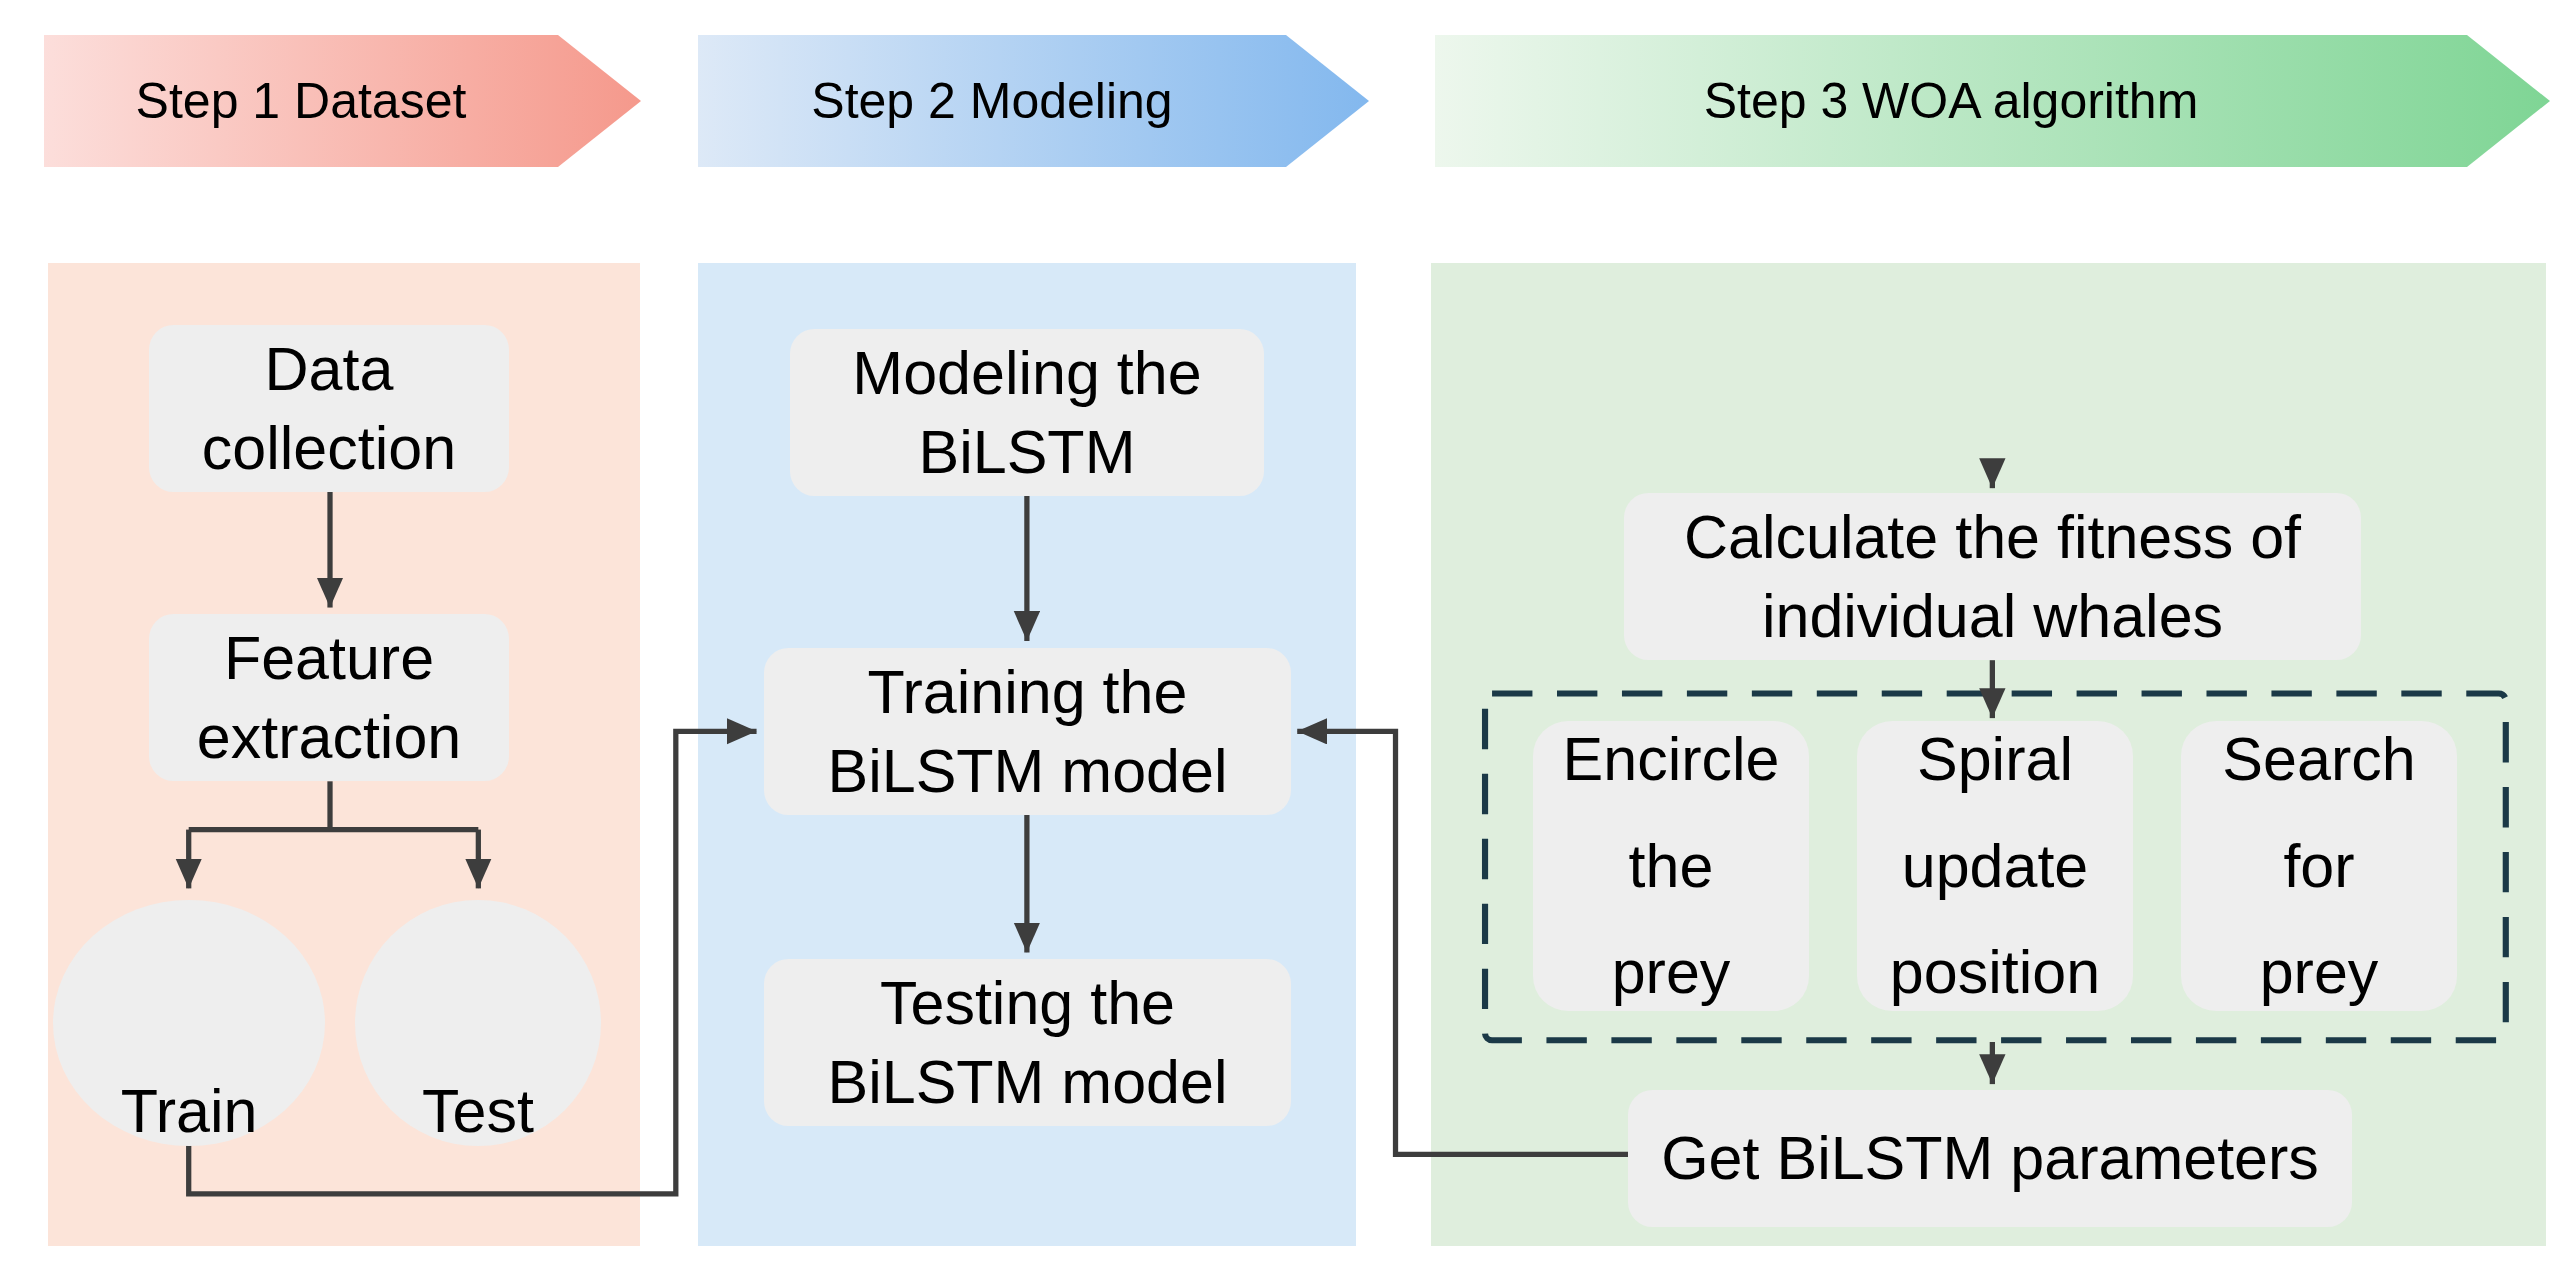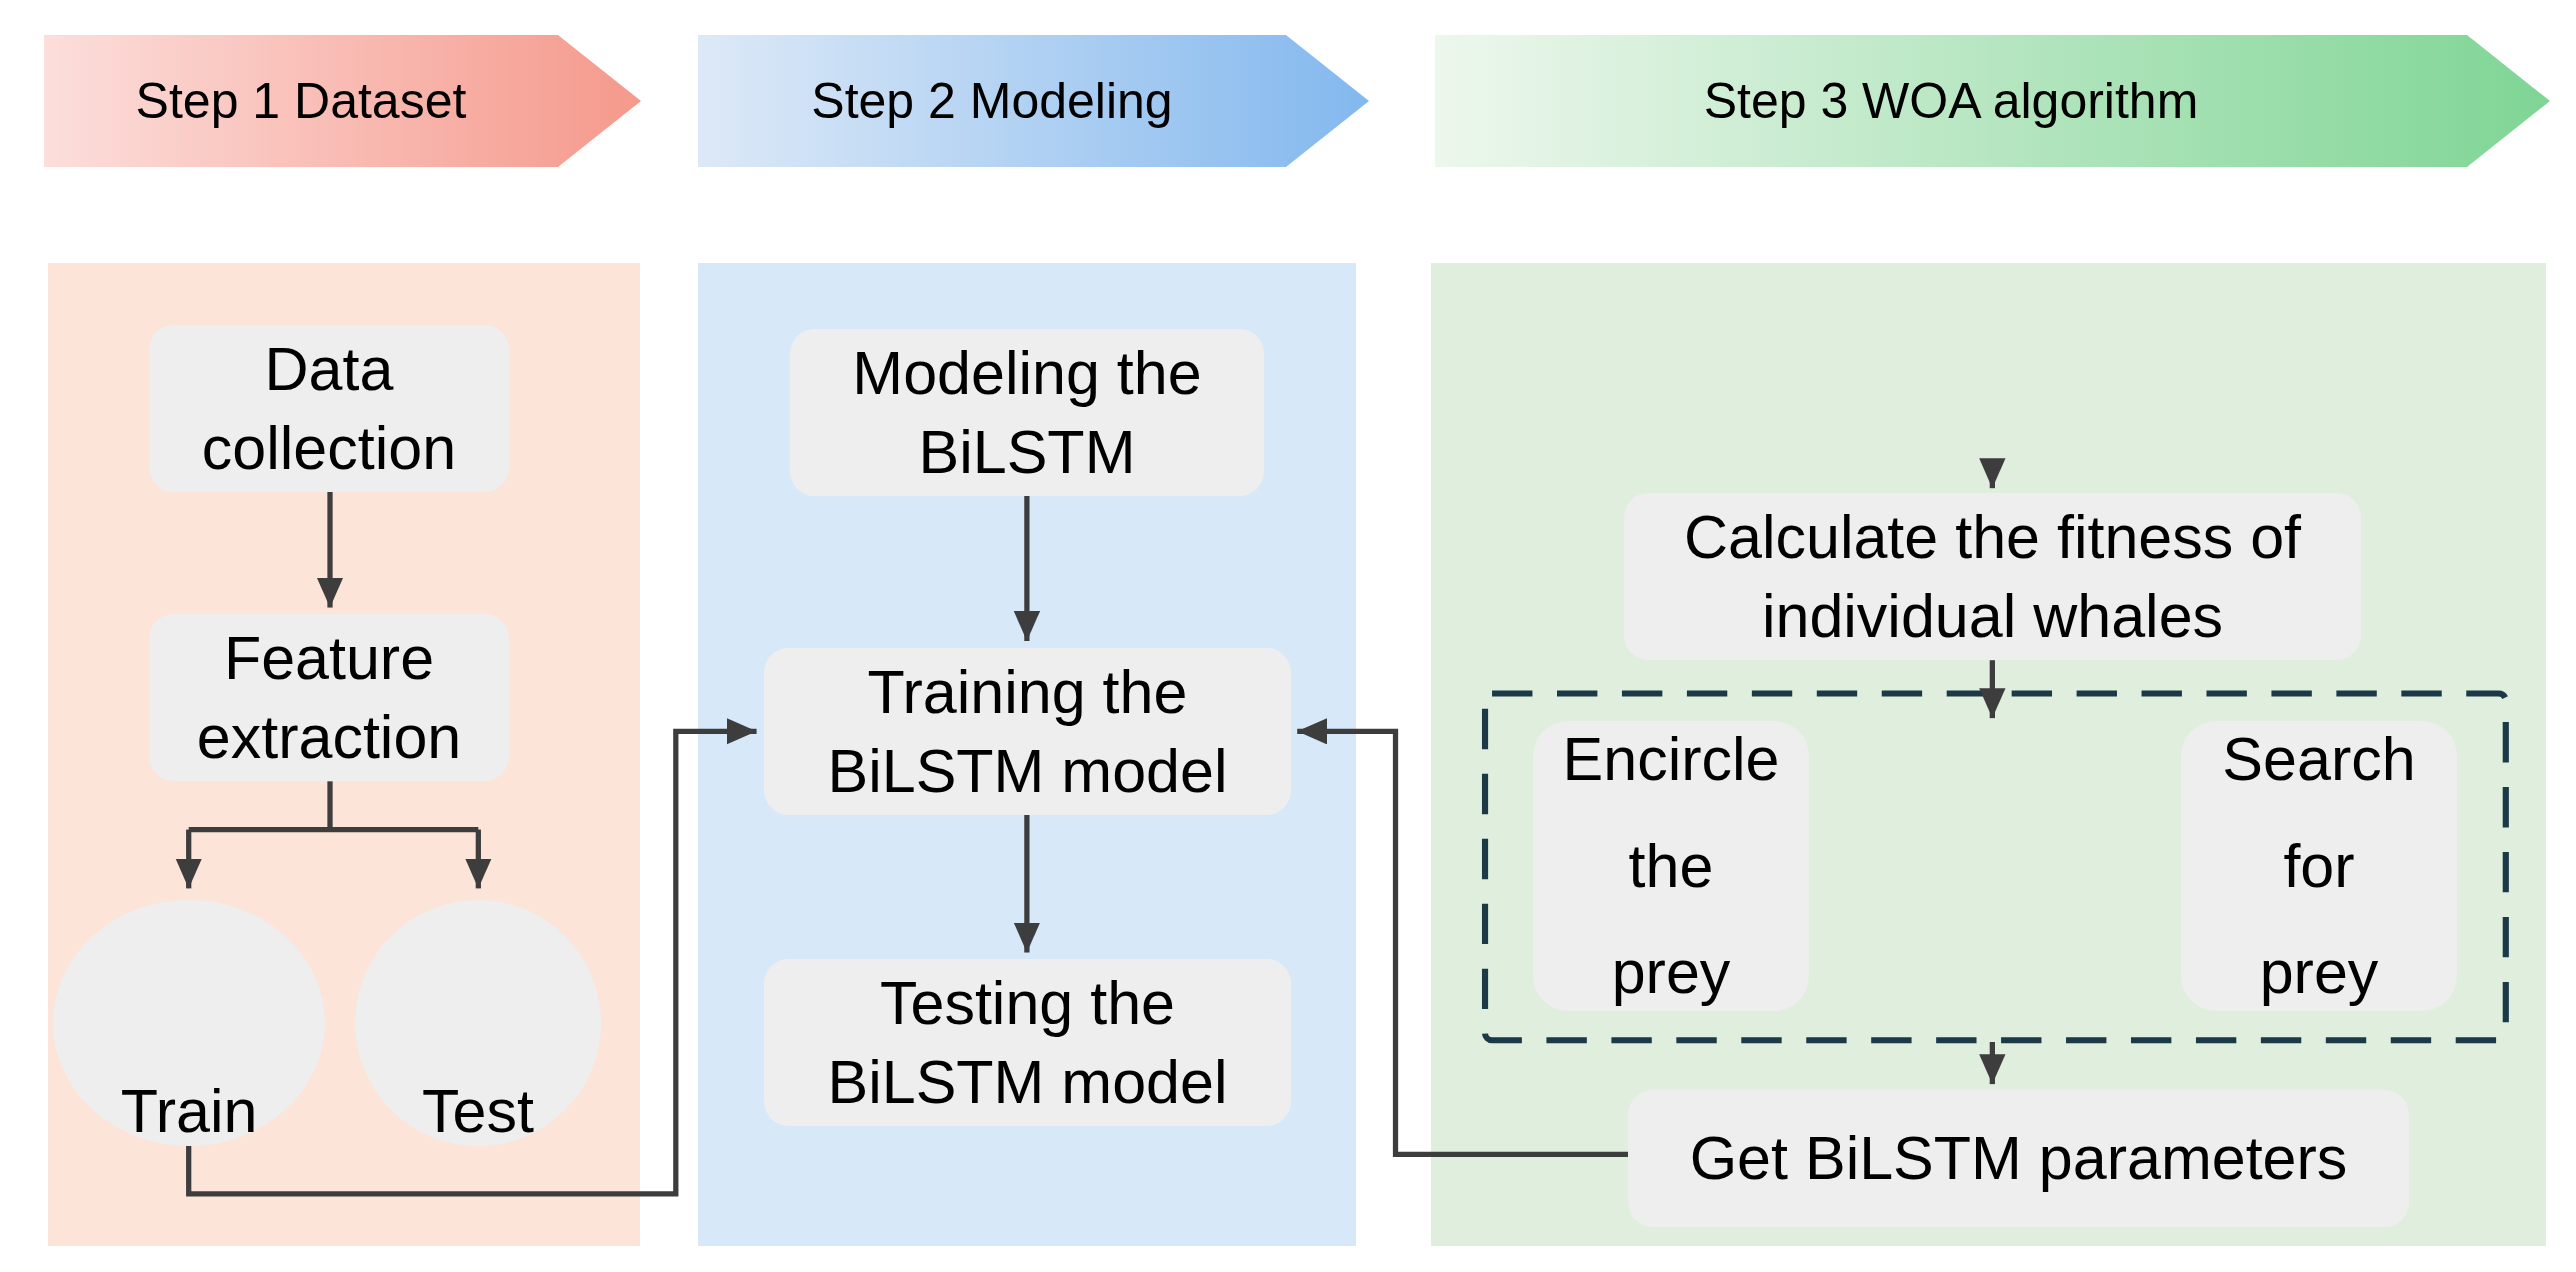--- a/index.html
+++ b/index.html
@@ -37,21 +37,21 @@
   .n-training{left:764px;top:648px;width:527px;height:167px;}
   .n-testing{left:764px;top:959px;width:527px;height:167px;}
 
   
   .n-init{left:1703px;top:298px;width:579px;height:167px;}
   .n-fitness{left:1624px;top:493px;width:737px;height:167px;}
   .n-op{top:721px;width:276px;height:290px;border-radius:35px;line-height:1.75;}
   .n-encircle{left:1533px;}
   .n-spiral{left:1857px;}
   .n-search{left:2181px;}
-  .n-params{left:1628px;top:1090px;width:781px;height:137px;}
+  .n-params{left:1628px;top:1090px;width:724px;height:137px;}
 
   svg.wires{position:absolute;left:0;top:0;width:2576px;height:1273px;pointer-events:none;}
   .wire{stroke:#3d3d3d;stroke-width:6;fill:none;}
   .dashedbox{stroke:#1b3947;stroke-width:7;fill:none;stroke-dasharray:46 28;}
 </style>
 </head>
 <body>
 
 <div class="stage">
 
@@ -125,20 +125,25 @@
 
   <div class="node n-fitness">
     <span>Calculate the fitness of
 individual whales</span>
   </div>
   <div class="node n-op n-encircle">
     <span>Encircle
 the
 prey</span>
   </div>
+  <div class="node n-op n-spiral">
+    <span>Spiral
+update
+position</span>
+  </div>
   <div class="node n-op n-search">
     <span>Search
 for
 prey</span>
   </div>
   <div class="node n-params">
     <span>Get BiLSTM parameters</span>
   </div>
 
 </div>

